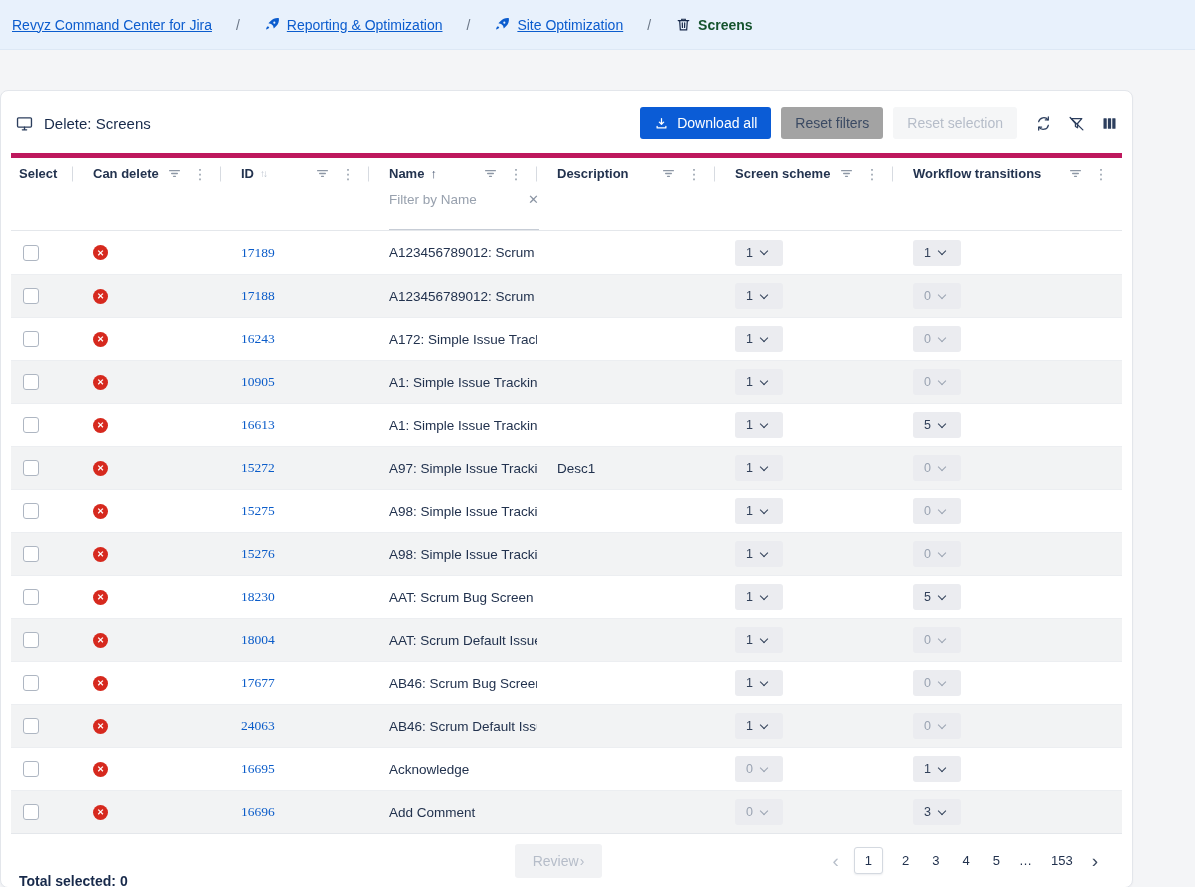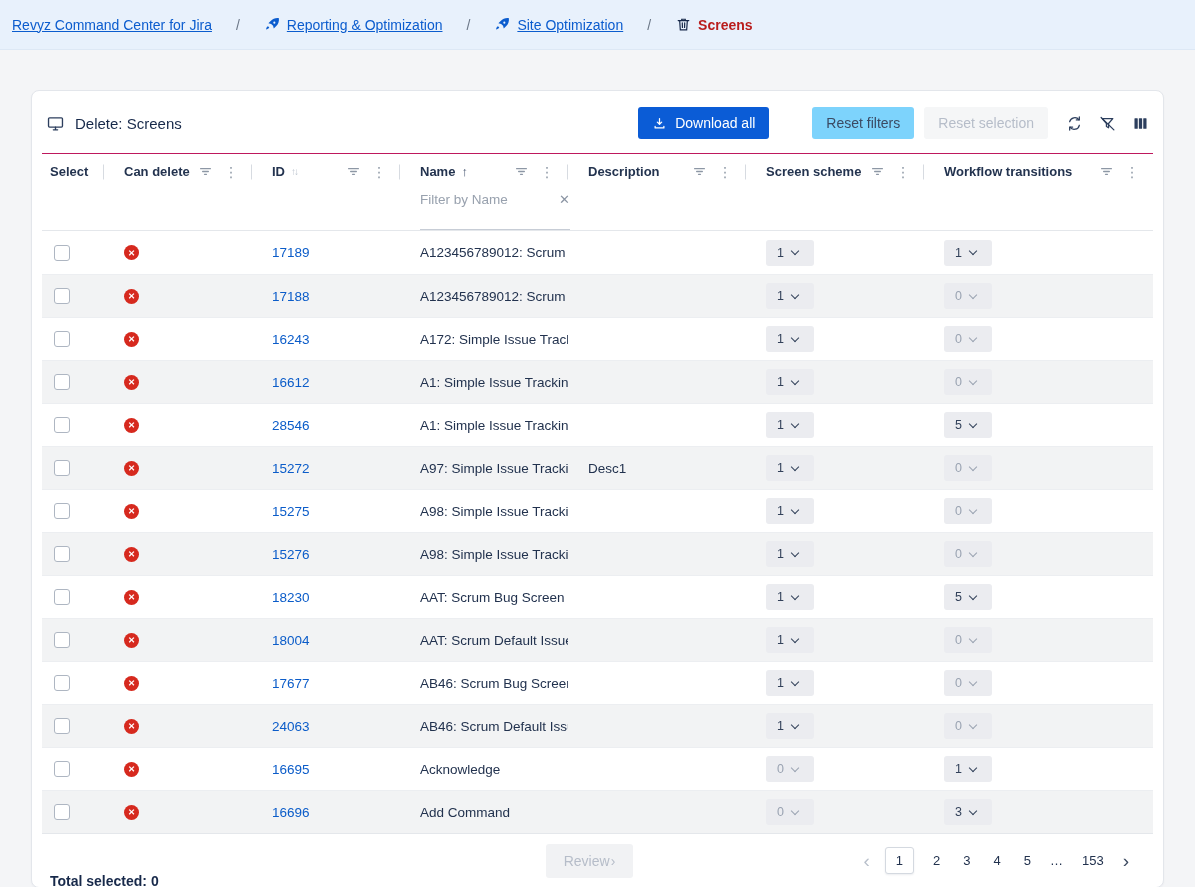--- a/index.html
+++ b/index.html
@@ -17,57 +17,57 @@
     display: flex;
     align-items: center;
     padding: 0 12px;
     gap: 24px;
     font-size: 14px;
     border-bottom: 1px solid #dde8f5;
   }
   .topbar a { color: #0b5cce; text-decoration: underline; cursor: pointer; }
   .crumb { display: inline-flex; align-items: center; gap: 6px; }
   .sep { color: #6b7787; }
-  .crumb-current { color: #b91c1c; font-weight: bold; align-items: center; }
+  .crumb-current { color: #14532d; font-weight: bold; align-items: center; }
   .icon-svg { display: inline-block; vertical-align: middle; }
 
   
-  .page { padding: 40px 0 0 0; display: flex; justify-content: center; }
+  .page { padding: 40px 0 0 0; display: flex; justify-content: flex-start; }
   .card {
     width: 1133px;
     background: #ffffff;
     border: 1px solid #e3e6eb;
     border-radius: 8px;
     padding: 0 10px;
     box-shadow: 0 1px 2px rgba(9,30,66,.04);
   }
   .card-header {
     display: flex; align-items: center; justify-content: space-between;
     padding: 16px 4px 14px 4px;
   }
   .card-title { display: flex; align-items: center; gap: 10px; font-size: 15px; color: #17294a; }
   .actions { display: flex; align-items: center; gap: 10px; }
   .btn {
     height: 32px; border: none; border-radius: 3px; font-size: 14px;
     font-family: "Liberation Sans", sans-serif;
     padding: 16px 14px; cursor: pointer; display: inline-flex; align-items: center; gap: 8px;
   }
   .btn-primary { background: #0b5cd6; color: #ffffff; }
-  .btn-subtle { background: #7dd3fc; color: #3b4a63; margin-left: 33px; }
+  .btn-subtle { background: #a3a3a3; color: #3b4a63; }
   .btn-disabled { background: #f5f6f7; color: #b6bdc9; cursor: default; }
   .tool-icons { display: flex; align-items: center; gap: 16px; margin-left: 8px; }
   .tool-icons svg { cursor: pointer; }
 
   
   .grid-row {
     display: grid;
     grid-template-columns: 62px 148px 148px 168px 178px 178px 1fr;
     align-items: center;
   }
-  .thead { border-top: 1px solid #be185d; height: 36px; }
+  .thead { border-top: 5px solid #be185d; height: 36px; }
   .th {
     position: relative; height: 100%;
     display: flex; align-items: center;
     padding-left: 20px; gap: 6px;
     font-size: 13px; font-weight: bold; color: #23334f;
   }
   .th.c0 { padding-left: 8px; }
   .th:not(:last-child)::before {
     content: ''; position: absolute; right: 0; top: 50%; transform: translateY(-50%);
     width: 1px; height: 15px; background: #d7dbe1;
@@ -97,21 +97,21 @@
   .cell.c0 { padding-left: 12px; }
   .cb {
     width: 16px; height: 16px; border: 1.6px solid #aeb6c2; border-radius: 3px;
     background: #fff; cursor: pointer; display: inline-block;
   }
   .nodel {
     width: 15px; height: 15px; border-radius: 50%; background: #d6291e;
     color: #ffffff; font-size: 8.5px; display: inline-flex; align-items: center; justify-content: center;
     font-weight: bold;
   }
-  .idlink { color: #0b5cc9; text-decoration: none; cursor: pointer; font-size: 13.5px; }
+  .idlink { color: #0b5cc9; text-decoration: none; cursor: pointer; font-size: 13.5px; font-family: Liberation Serif, serif; }
   .mini {
     display: inline-flex; align-items: center;
     height: 26px; min-width: 48px; padding: 0 9px 0 11px;
     background: #ebecf0; border-radius: 3px; color: #32415a; font-size: 12.5px; cursor: pointer;
   }
   .mini.off { color: #9aa3b2; }
   .chev {
     display: inline-block; width: 6px; height: 6px;
     border-right: 1.6px solid currentColor; border-bottom: 1.6px solid currentColor;
     transform: rotate(45deg); margin-left: 8px; margin-top: -3px;
@@ -382,21 +382,21 @@
           </div>
         </div>
         <div class="trow grid-row alt">
           <div class="cell c0">
             <span class="cb"></span>
           </div>
           <div class="cell">
             <span class="nodel">✕</span>
           </div>
           <div class="cell">
-            <a class="idlink">16612</a>
+            <a class="idlink">10905</a>
           </div>
           <div class="cell">
             <span>A1: Simple Issue Tracking C</span>
           </div>
           <div class="cell">
             <span></span>
           </div>
           <div class="cell">
             <span class="mini">
               <span class="v">1</span>
@@ -411,21 +411,21 @@
           </div>
         </div>
         <div class="trow grid-row">
           <div class="cell c0">
             <span class="cb"></span>
           </div>
           <div class="cell">
             <span class="nodel">✕</span>
           </div>
           <div class="cell">
-            <a class="idlink">28546</a>
+            <a class="idlink">16613</a>
           </div>
           <div class="cell">
             <span>A1: Simple Issue Tracking E</span>
           </div>
           <div class="cell">
             <span></span>
           </div>
           <div class="cell">
             <span class="mini">
               <span class="v">1</span>
@@ -675,21 +675,21 @@
           <div class="cell c0">
             <span class="cb"></span>
           </div>
           <div class="cell">
             <span class="nodel">✕</span>
           </div>
           <div class="cell">
             <a class="idlink">16696</a>
           </div>
           <div class="cell">
-            <span>Add Command</span>
+            <span>Add Comment</span>
           </div>
           <div class="cell">
             <span></span>
           </div>
           <div class="cell">
             <span class="mini off">
               <span class="v">0</span>
               <i class="chev"></i>
             </span>
           </div>

